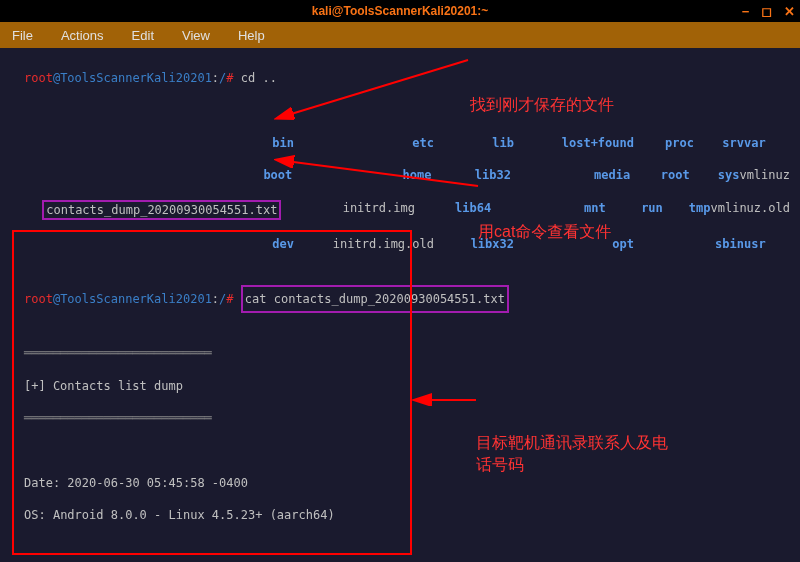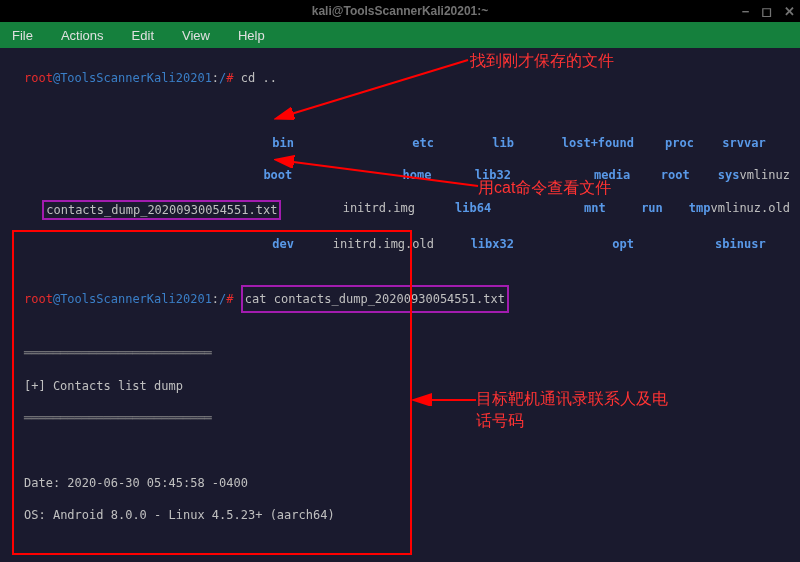--- a/index.html
+++ b/index.html
@@ -8,21 +8,21 @@
       height: 562px;
       background: #1a1a2e;
       font-family: monospace;
       font-size: 12px;
       color: #c0c0c0;
       overflow: hidden;
       position: relative;
     }
     .titlebar {
       background: #000;
-      color: #737373;
+      color: #f97316;
       height: 22px;
       display: flex;
       align-items: center;
       justify-content: center;
       position: relative;
       font-family: sans-serif;
       font-size: 12px;
       font-weight: bold;
     }
     .window-controls {
@@ -30,21 +30,21 @@
       right: 5px;
       display: flex;
       gap: 12px;
     }
     .window-controls span {
       cursor: pointer;
       font-size: 13px;
       line-height: 1;
     }
     .menubar {
-      background: #15803d;
+      background: #a16207;
       height: 26px;
       display: flex;
       align-items: center;
       padding-left: 12px;
       gap: 28px;
       font-family: sans-serif;
       font-size: 13px;
       color: #e0e0e0;
       font-weight: 500;
     }
@@ -68,20 +68,21 @@
       border: 2px solid #a21caf;
       display: inline-block;
     }
     .annotation {
       position: absolute;
       color: #ff3333;
       font-family: sans-serif;
       font-size: 16px;
       font-weight: 500;
       line-height: 1.4;
+      margin-top: 44px;
     }
     .arrow {
       position: absolute;
       stroke: #ff0000;
       fill: #ff0000;
     }
     .sep-line {
       color: #888;
     }
     .big-redbox {

